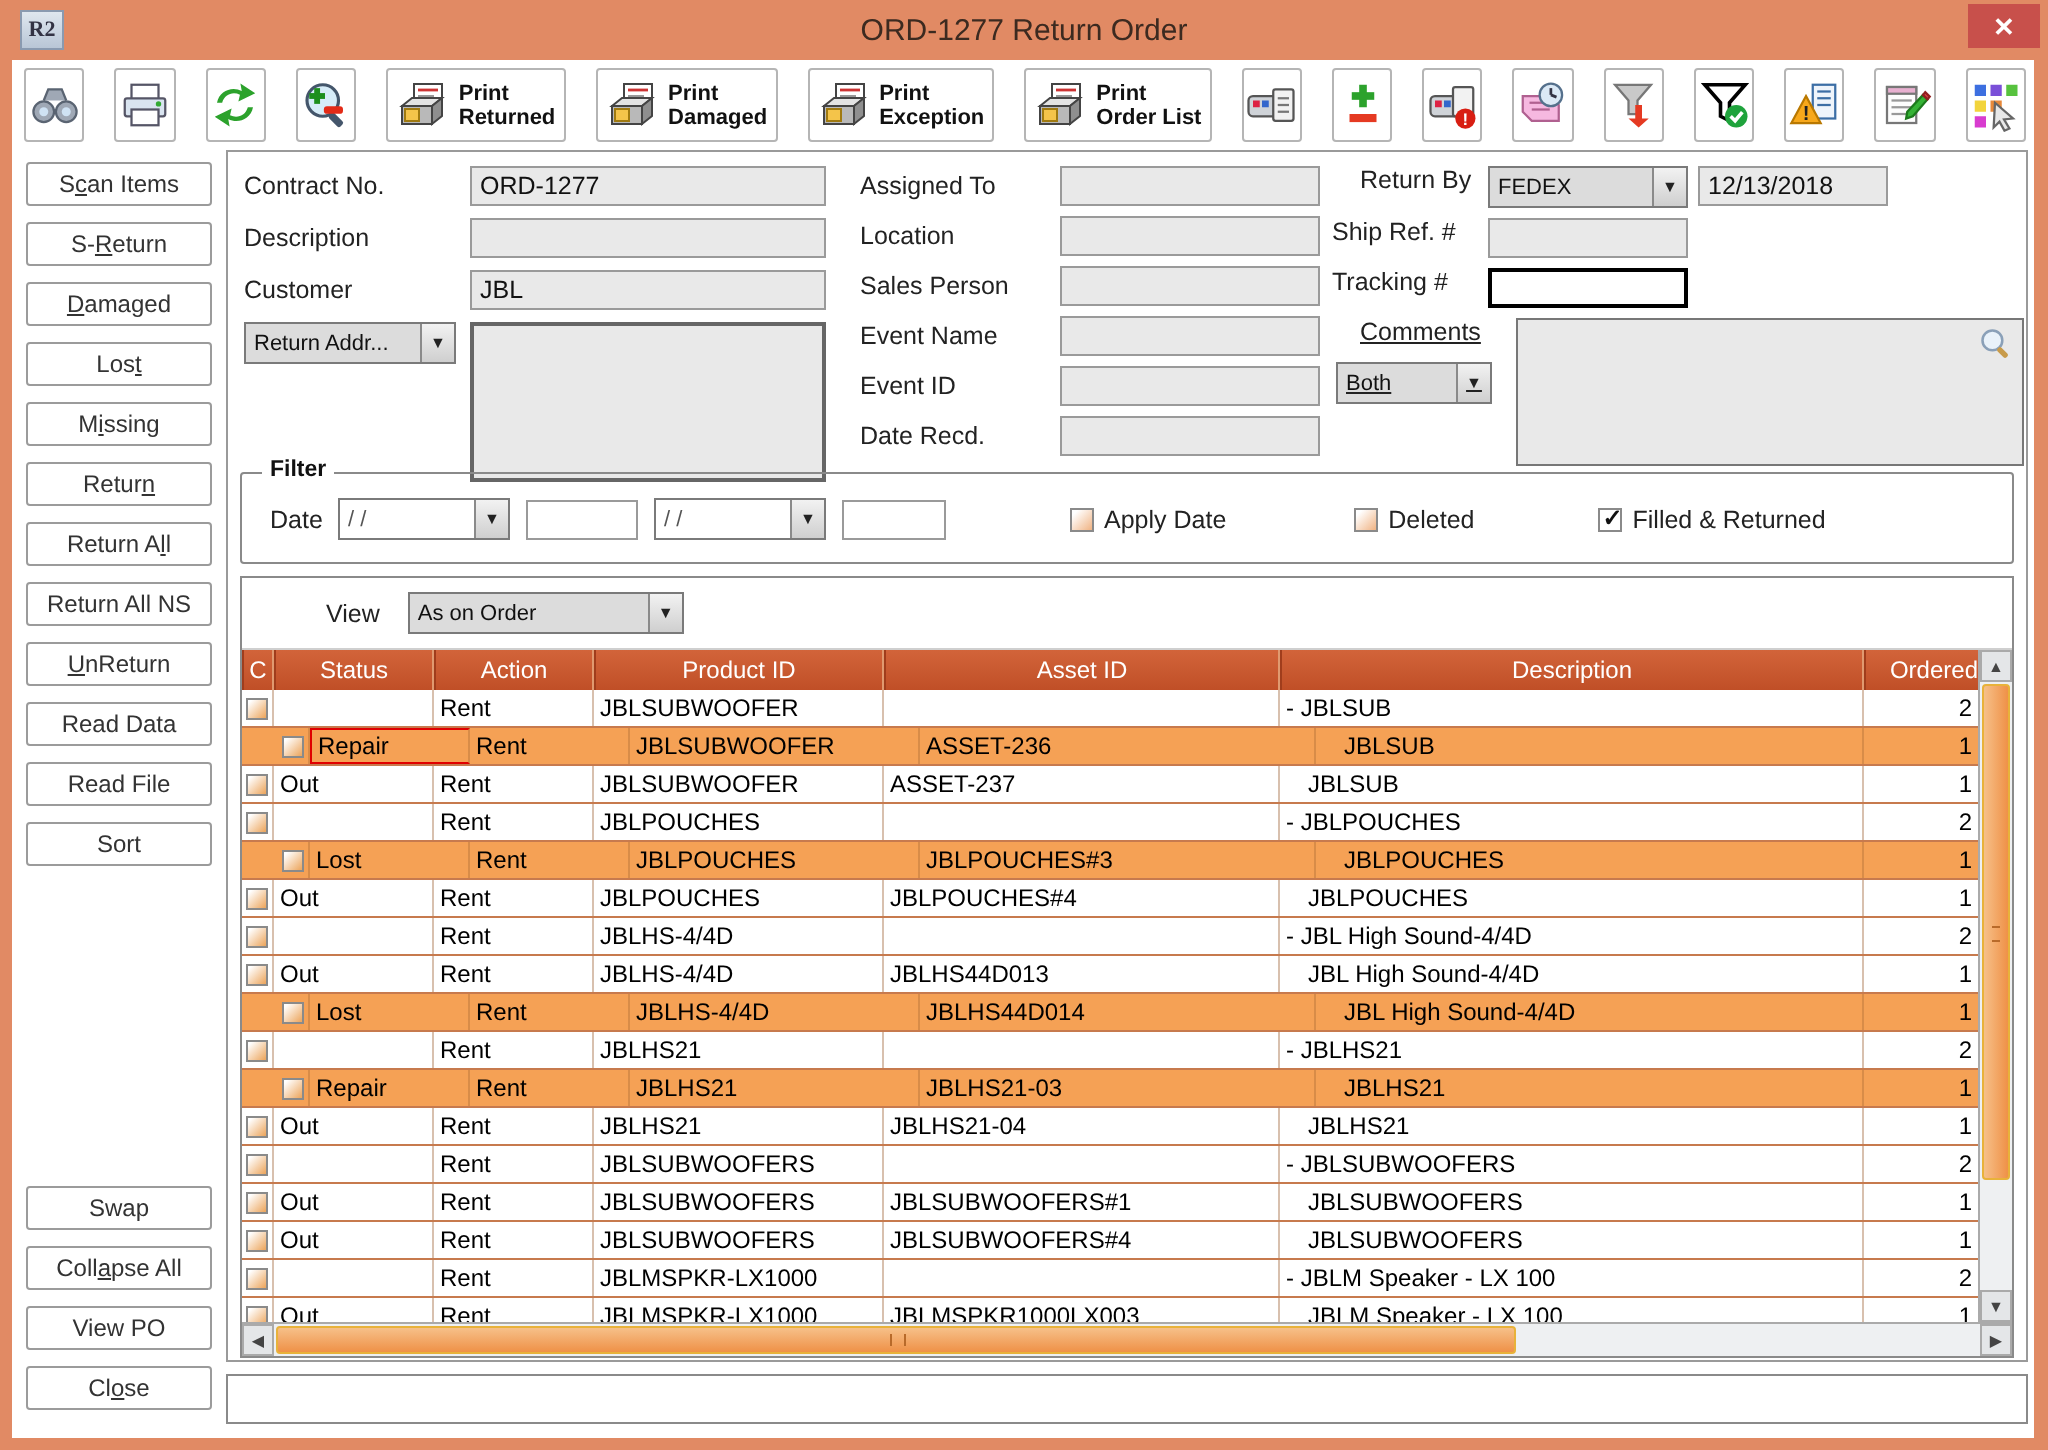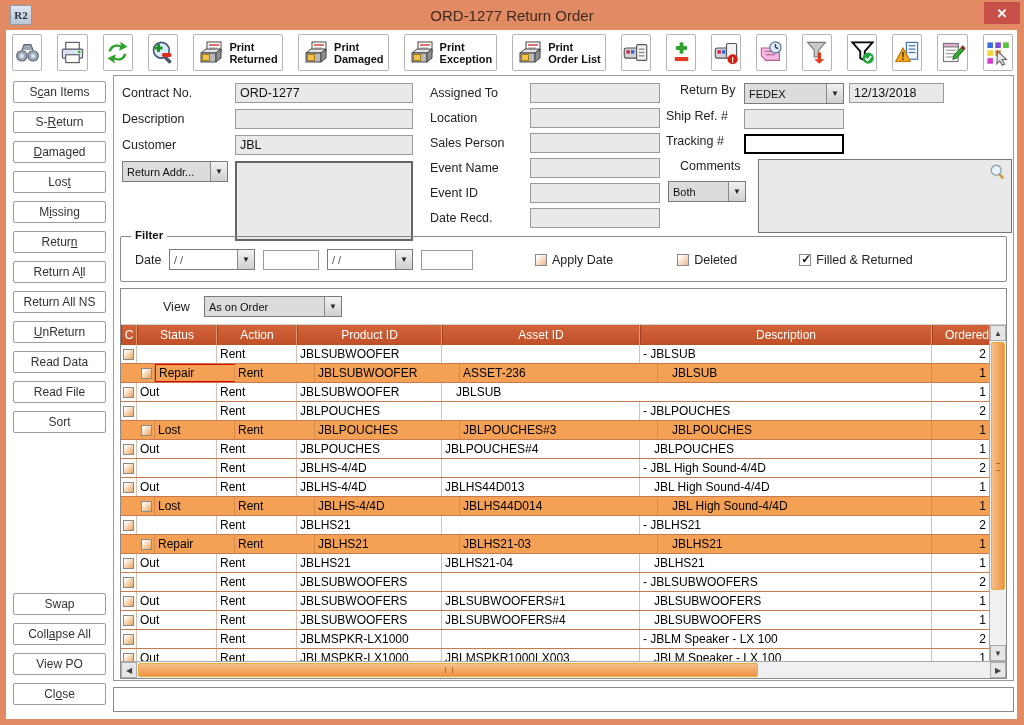--- a/index.html
+++ b/index.html
@@ -477,21 +477,21 @@
             <div class="field" style="width:95px; margin-left:5px;">12/13/2018</div>
           </div>
           <div class="frow">
             <label class="flabel">Ship Ref. #</label>
             <div class="field" style="width:100px;"></div>
           </div>
           <div class="frow">
             <label class="flabel">Tracking #</label>
             <div class="field white-strong" style="width:100px;"></div>
           </div>
-          <div style="display:flex; margin-top:4px;">
+          <div style="display:flex; margin-top:4px;text-decoration:underline;">
             <div style="width:92px;">
               <label class="flabel" style="padding-left:14px;">Comments</label>
               <div class="combo" style="width:78px; margin-top:8px; margin-left:2px;">
                 <div class="cval">Both</div>
                 <div class="carrow">▼</div>
               </div>
             </div>
             <div class="ta" style="flex:1; height:74px;">
               <span></span>
               <svg class="mag-icon" viewBox="0 0 20 20">
@@ -580,20 +580,21 @@
                   <div class="gc c-ord">1</div>
                 </div>
 
                 <div class="grow">
                   <div class="gc c-c">
                     <span class="gchk"></span>
                   </div>
                   <div class="gc c-status">Out</div>
                   <div class="gc c-action">Rent</div>
                   <div class="gc c-prod">JBLSUBWOOFER</div>
+                  <div class="gc c-asset">ASSET-237</div>
                   <div class="gc c-desc child">JBLSUB</div>
                   <div class="gc c-ord">1</div>
                 </div>
 
                 <div class="grow">
                   <div class="gc c-c">
                     <span class="gchk"></span>
                   </div>
                   <div class="gc c-status"></div>
                   <div class="gc c-action">Rent</div>

